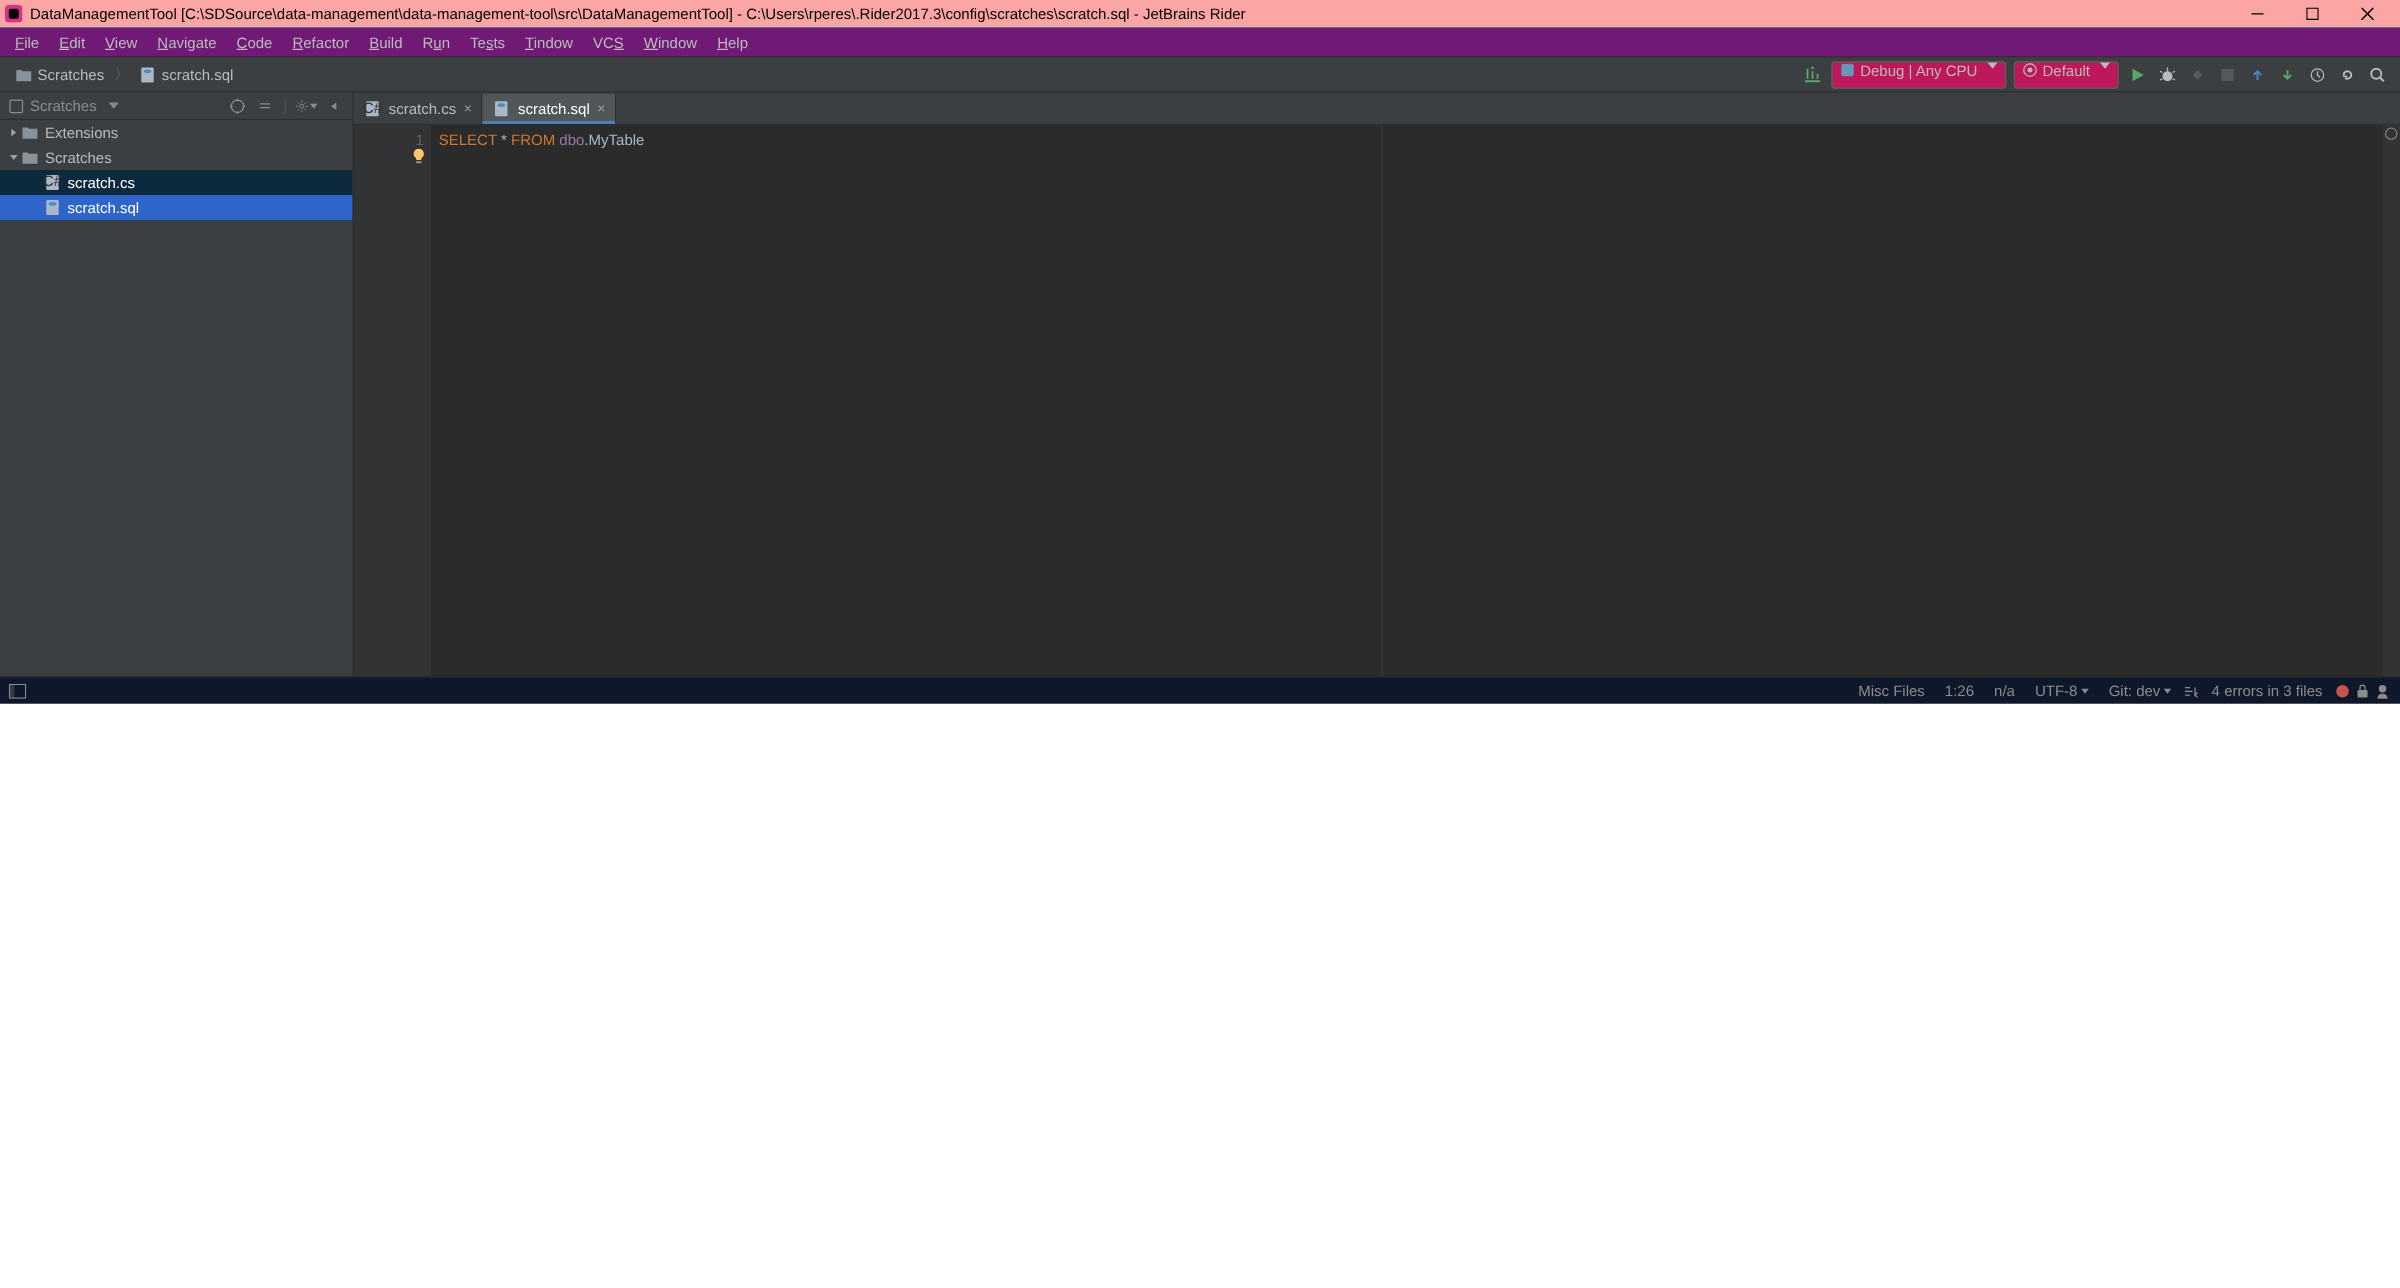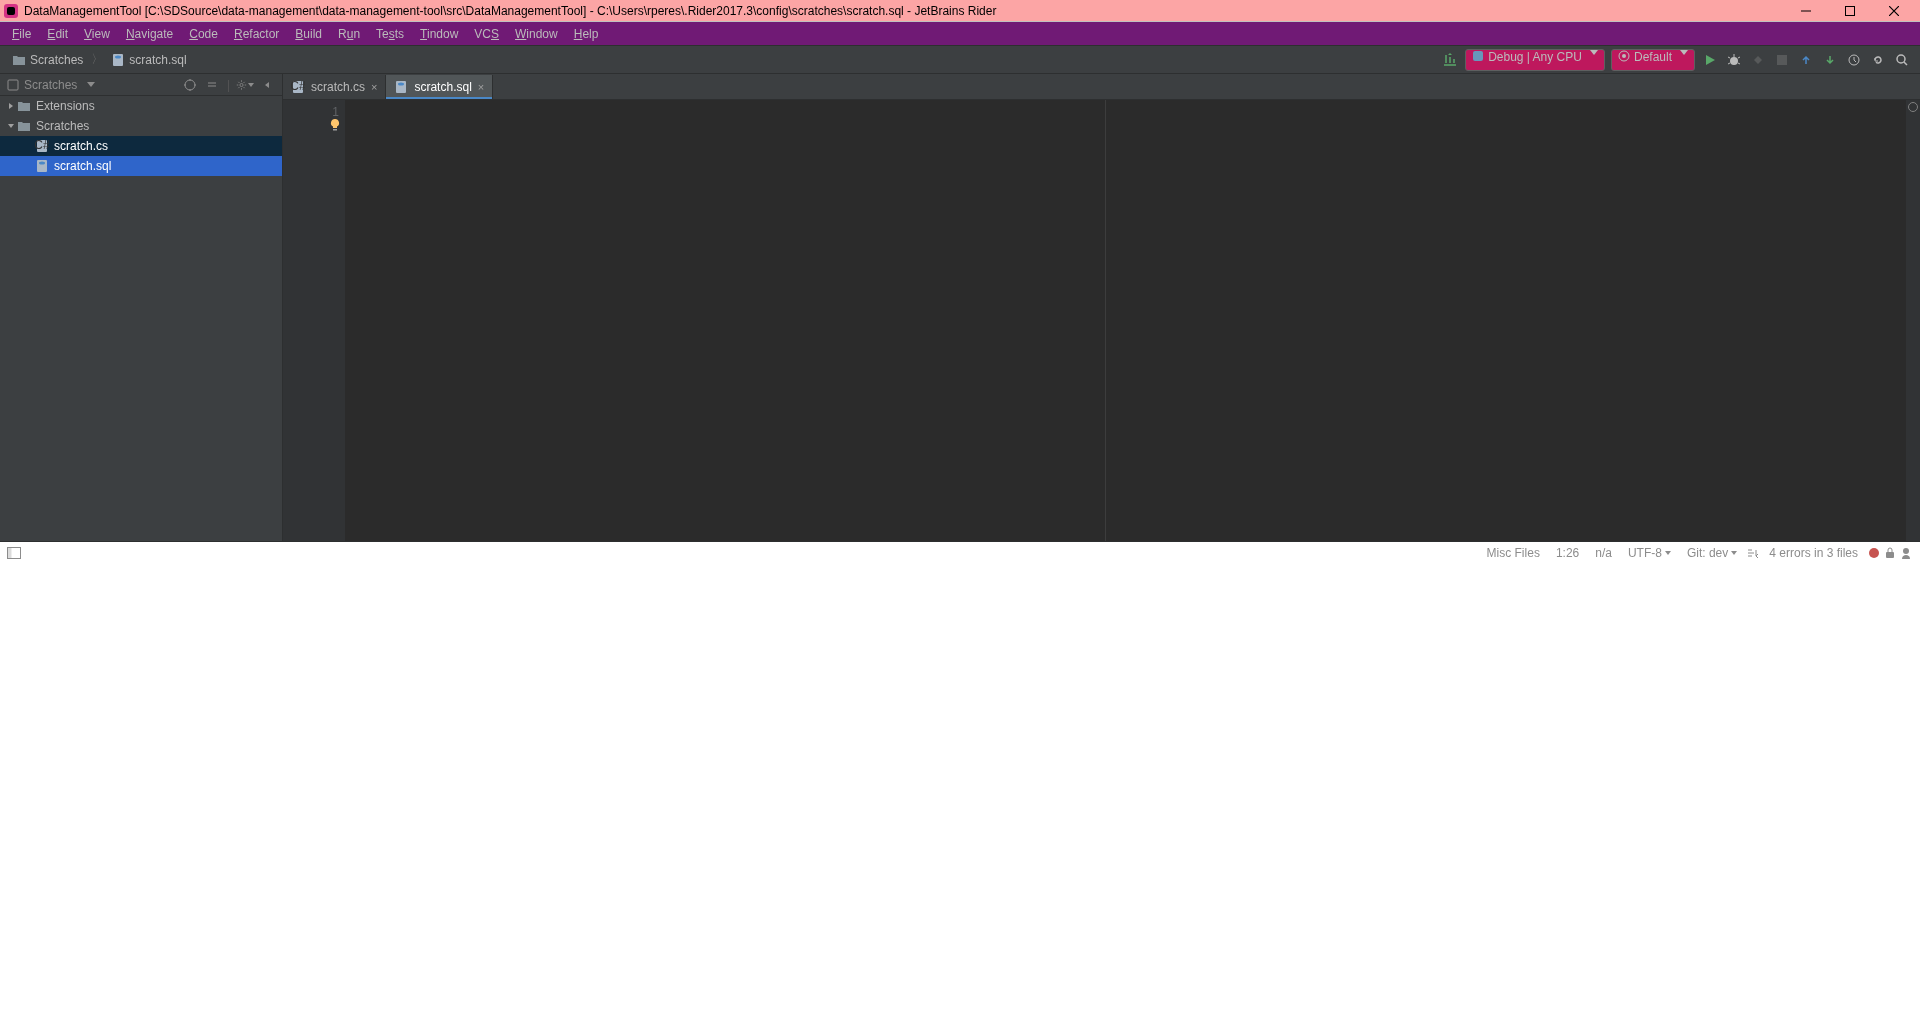--- a/index.html
+++ b/index.html
@@ -56,21 +56,21 @@
 .gutter { width: 62px; background: #313335; color: #606366; text-align: right; padding: 4px 6px 0 0; font-family: Consolas, monospace; font-size: 12px; line-height: 16px; position: relative; }
 .gutter .bulb { position: absolute; left: 46px; top: 18px; color: #ffc66d; }
 .code { flex: 1; padding: 4px 0 0 6px; font-family: Consolas, monospace; font-size: 12px; line-height: 16px; color: #a9b7c6; position: relative; }
 .code .kw { color: #cc7832; }
 .code .ident { color: #9876aa; }
 .code .vline { position: absolute; top: 0; bottom: 0; left: 760px; width: 1px; background: #3d3d3d; }
 .marker-bar { width: 14px; background: #313335; position: relative; }
 .marker-bar .top-marker { position: absolute; top: 2px; left: 2px; width: 10px; height: 10px; border: 1px solid #808080; border-radius: 50%; }
 
 
-.statusbar { height: 22px; background: #ffffff; display: flex; align-items: center; padding: 0 6px; border-top: 1px solid #2d2f30; color: #8c8c8c; }
+.statusbar { height: 22px; background: #0f172a; display: flex; align-items: center; padding: 0 6px; border-top: 1px solid #2d2f30; color: #8c8c8c; }
 .statusbar .sb-item { padding: 0 8px; }
 .statusbar .sb-spacer { flex: 1; }
 .statusbar .sb-red { width: 10px; height: 10px; border-radius: 50%; background: #c75450; }
 .statusbar .sb-ico { width: 16px; height: 16px; display: inline-flex; align-items: center; justify-content: center; }
 
 svg { display: block; }
 </style>
 </head>
 <body>
 
@@ -329,20 +329,21 @@
       <div class="gutter">
         <div>1</div>
         <span class="bulb">
           <svg width="12" height="14" viewBox="0 0 12 14">
               <path d="M6 1a4 4 0 0 1 2 7.5V10H4V8.5A4 4 0 0 1 6 1z" fill="#ffc66d"></path>
               <rect x="4" y="11" width="4" height="1.5" fill="#a0a0a0"></rect>
             </svg>
         </span>
       </div>
       <div class="code" id="code">
+          <div><span class="kw">SELECT</span><span> * </span><span class="kw">FROM</span><span> </span><span class="ident">dbo</span><span>.MyTable</span></div>
         <div class="vline"></div>
       </div>
       <div class="marker-bar">
         <div class="top-marker"></div>
       </div>
     </div>
   </div>
 </div>
 
 <div class="statusbar">

